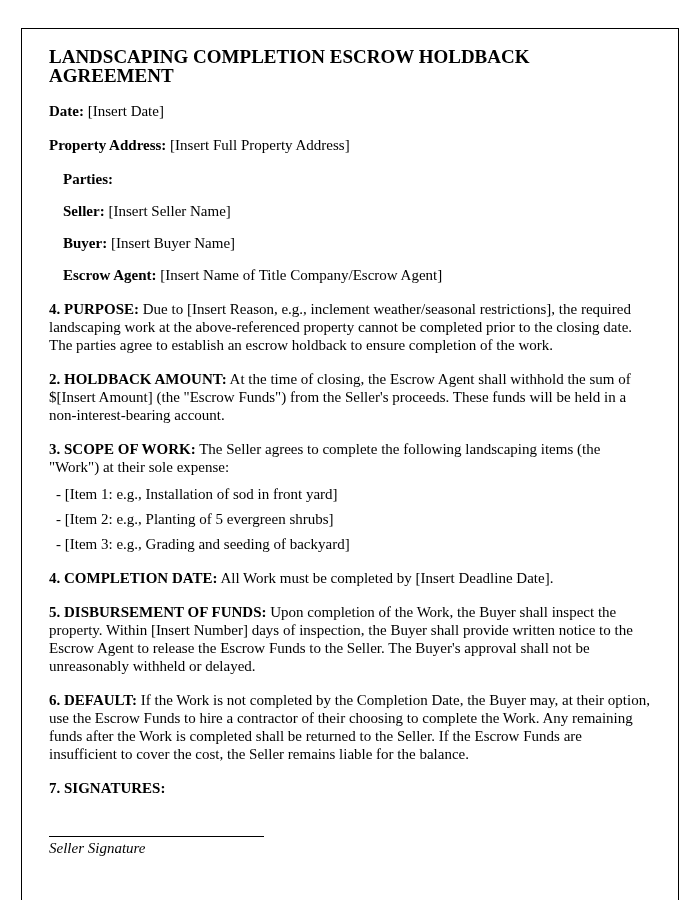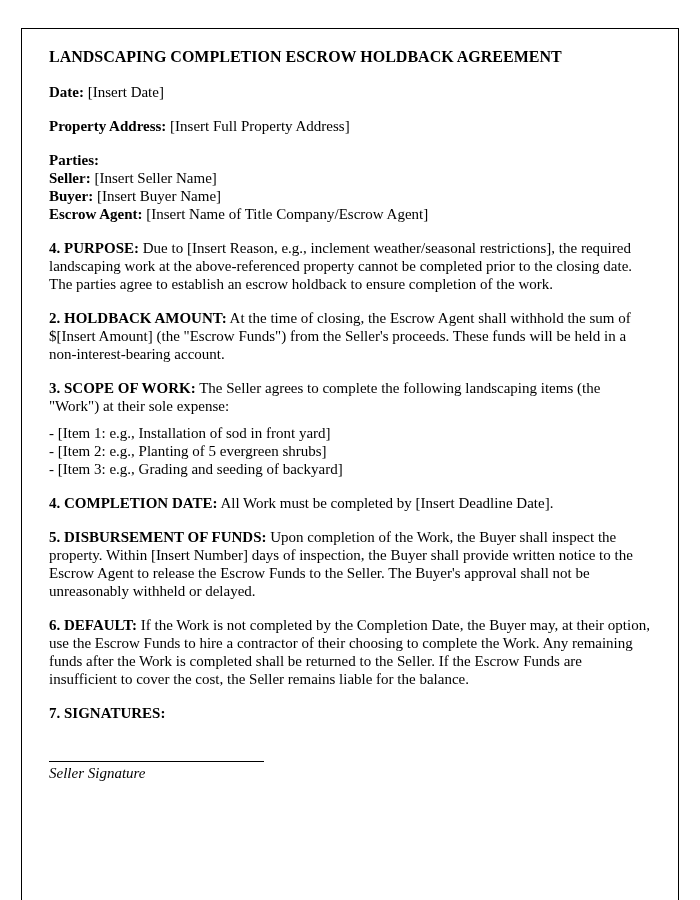--- a/index.html
+++ b/index.html
@@ -21,39 +21,39 @@
     left: 21px;
     top: 28px;
     width: 658px;
     height: 960px; 
     border: 1px solid #000000;
     box-sizing: border-box;
     padding: 18px 27px 0 27px;
     background: #ffffff;
   }
   .doc-title {
-    font-size: 16px;
+    font-size: 19px;
     font-weight: bold;
     margin: 0 0 17px 0;
     line-height: 19px;
   }
   .para {
     margin: 16px 0;
     line-height: 18px;
   }
   .para.no-bottom {
     margin-bottom: 9px;
   }
   .tight-block .line {
     line-height: 18px;
-    margin: 0;
+    margin: 14px;
   }
   .list-line {
     line-height: 18px;
-    margin: 0;
+    margin: 7px;
   }
   b { font-weight: bold; }
   .sig-rule {
     width: 215px;
     height: 0;
     border-bottom: 1px solid #000000;
     margin-top: 39px;
   }
   .sig-caption {
     line-height: 18px;

